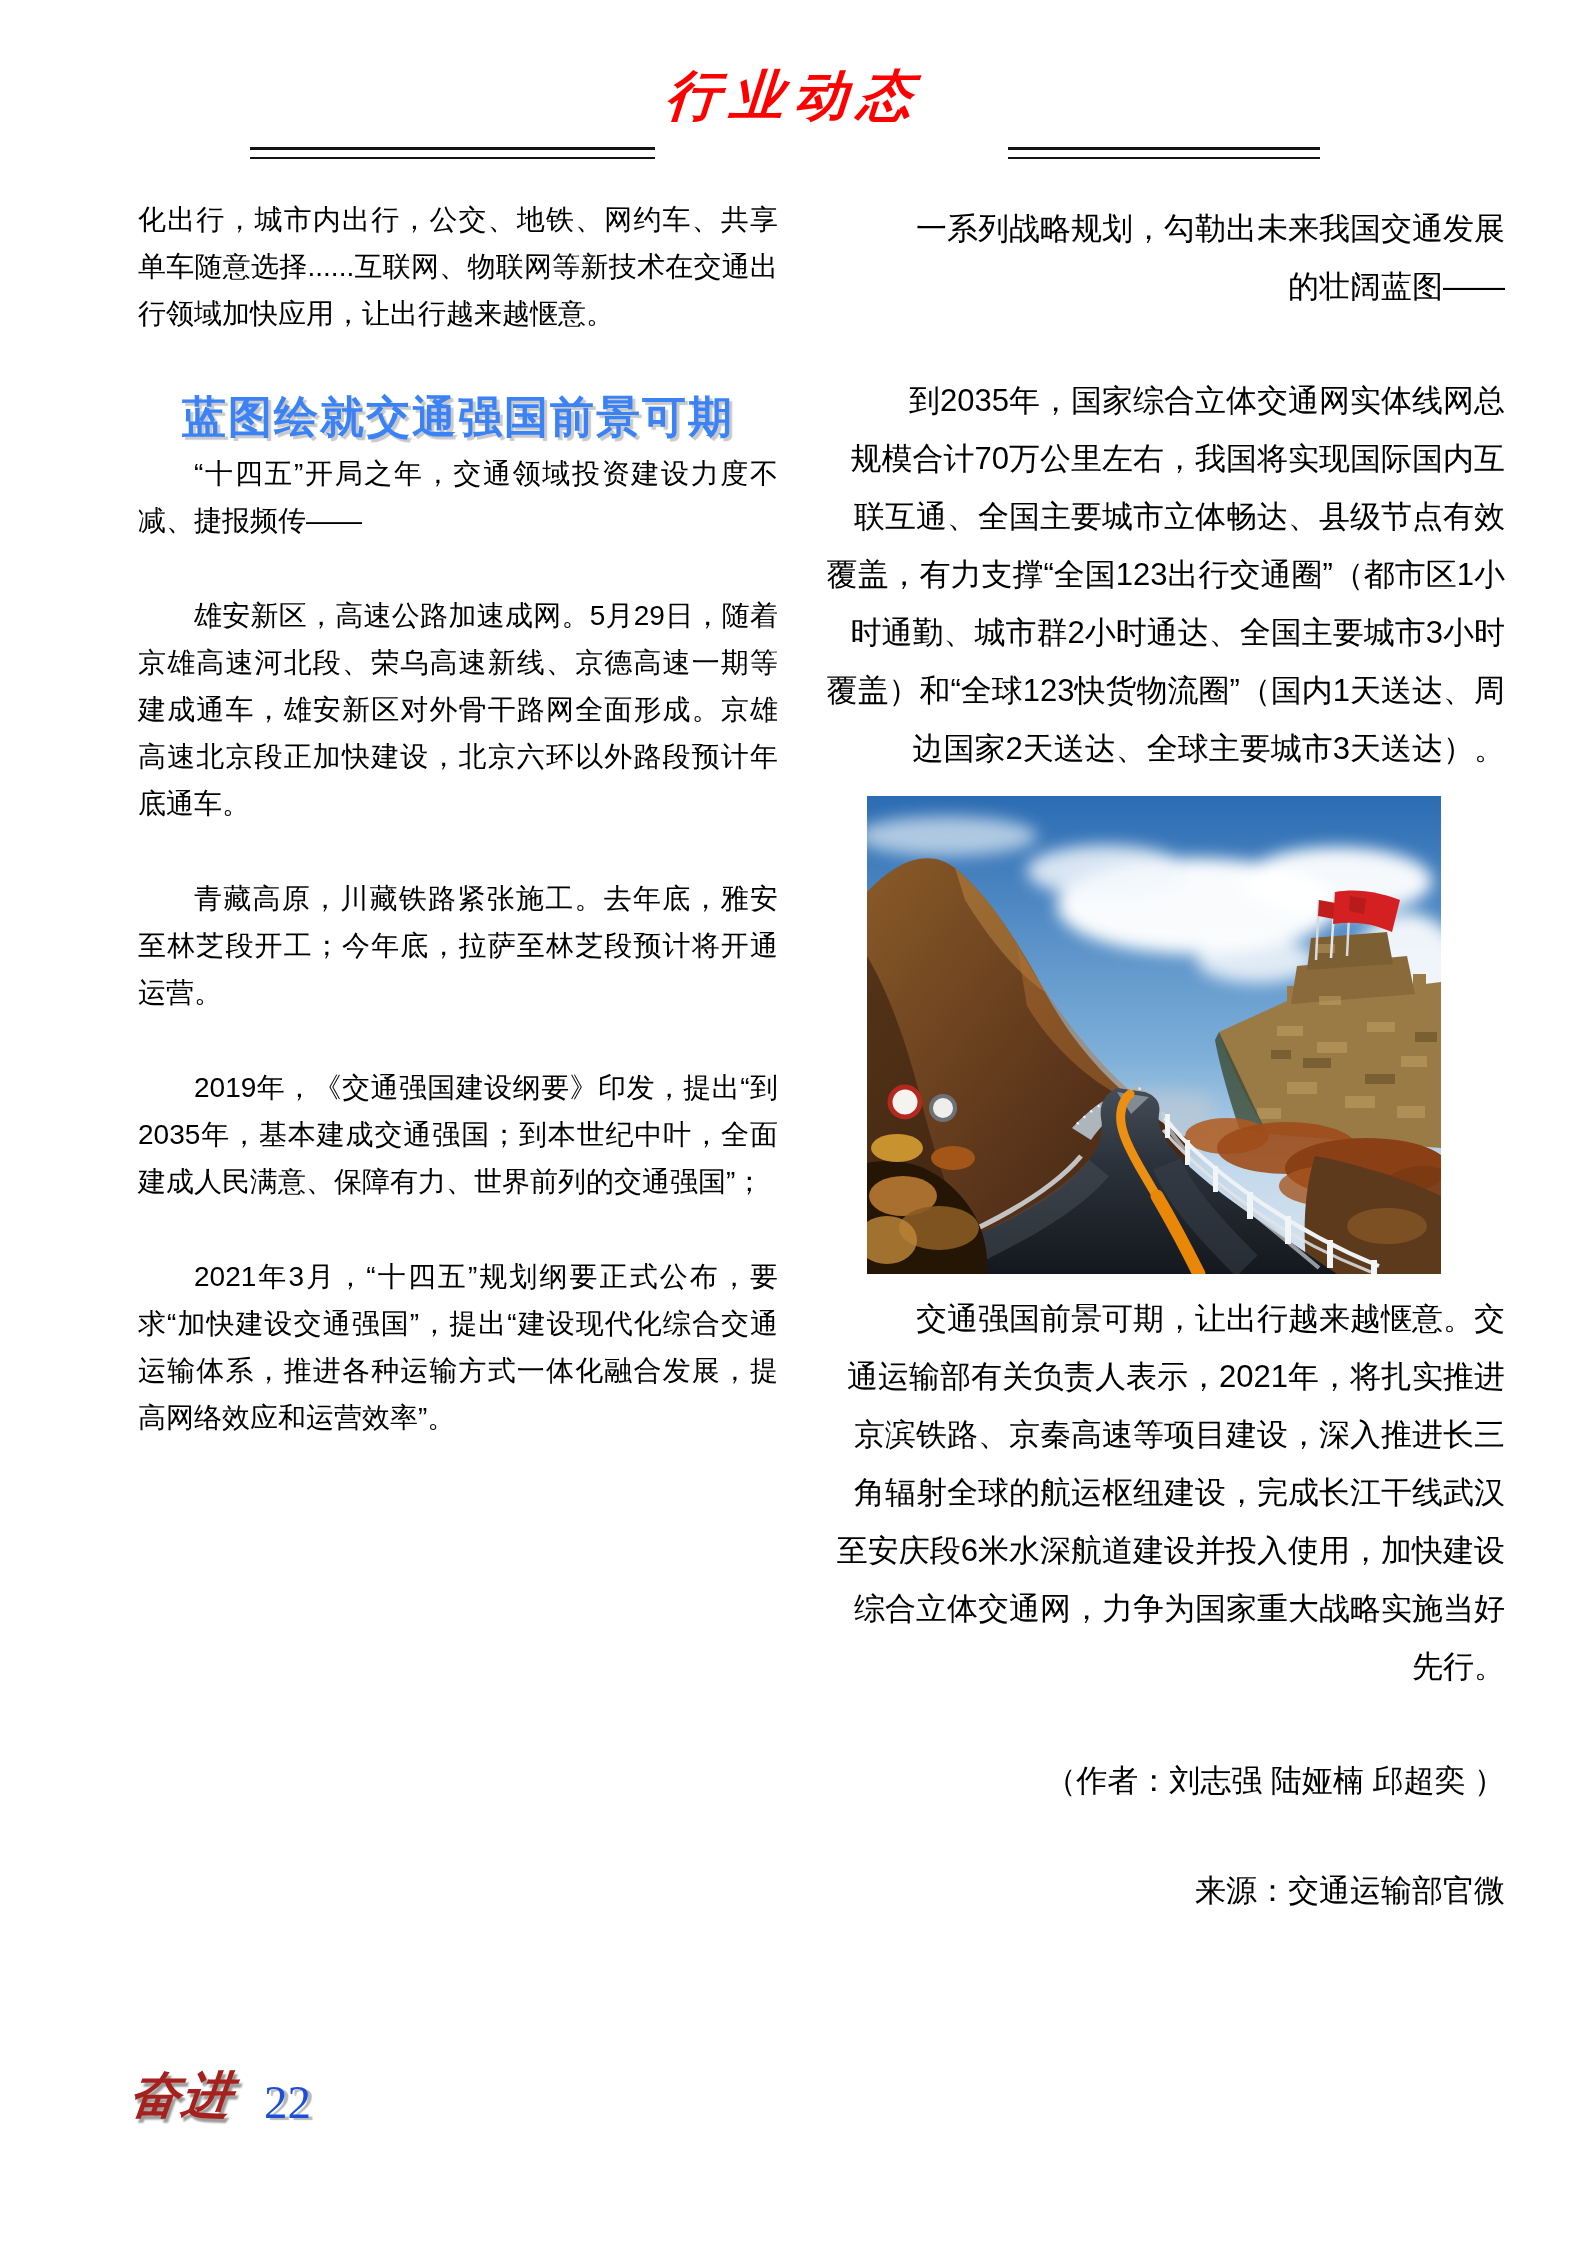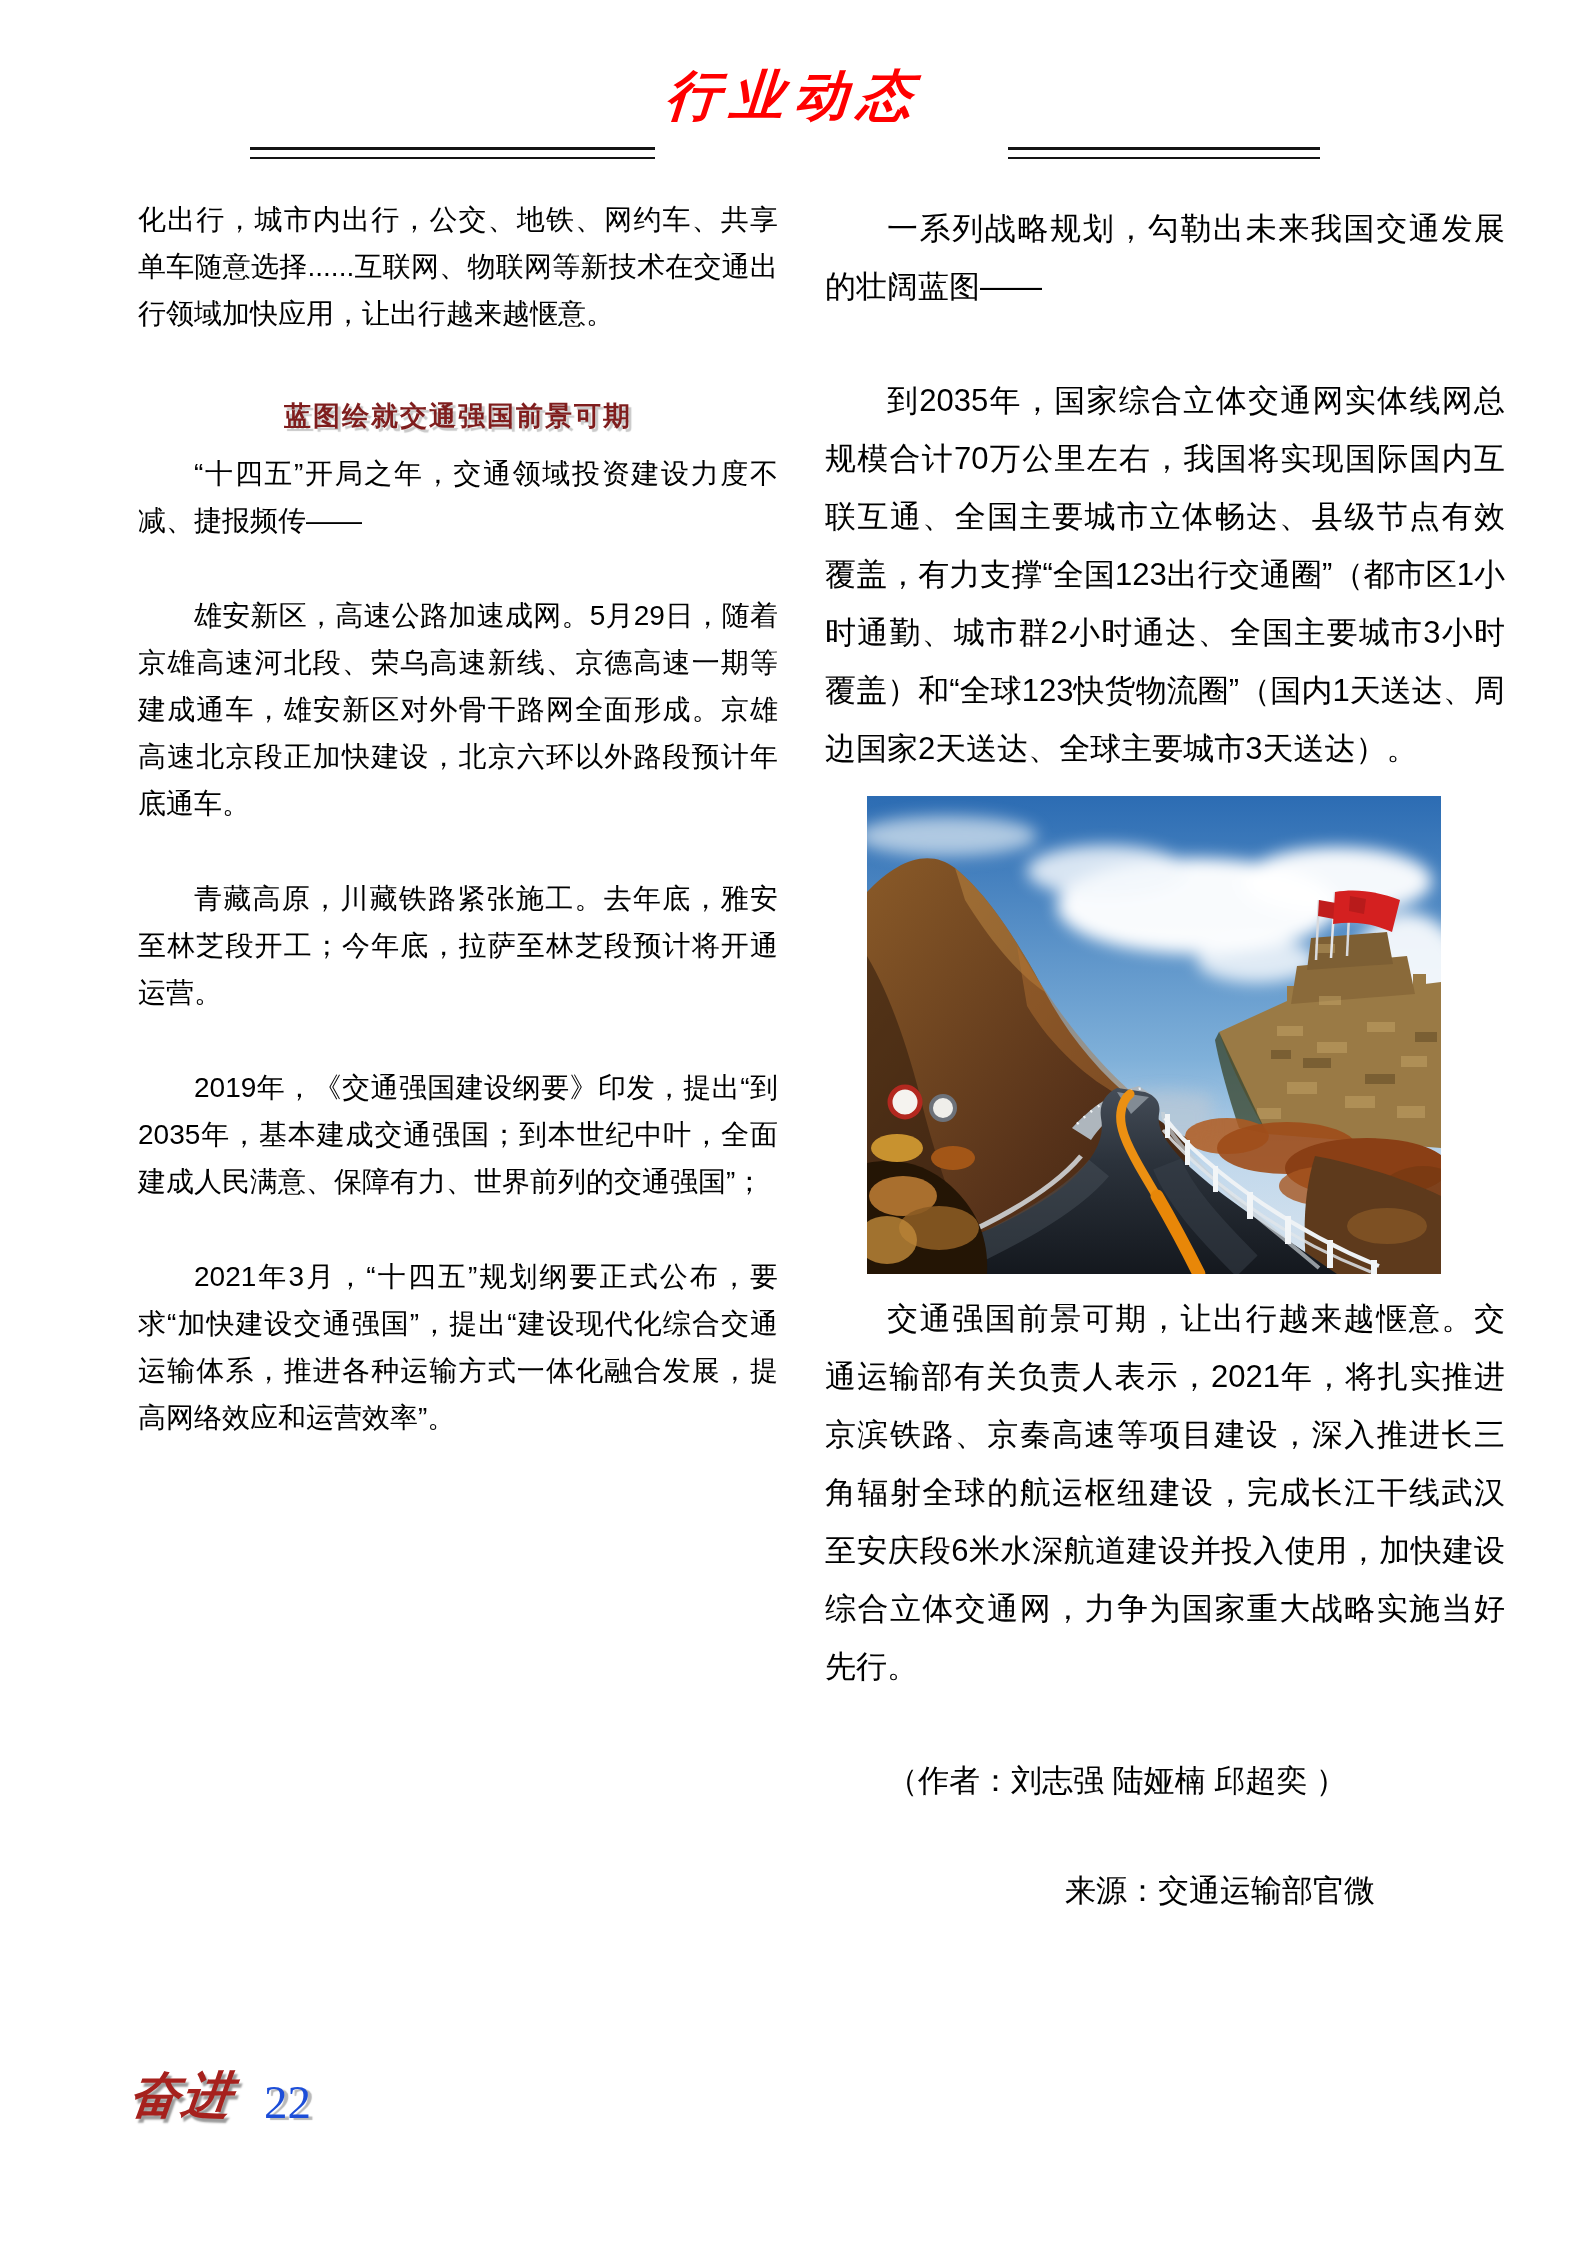--- a/index.html
+++ b/index.html
@@ -14,25 +14,25 @@
     letter-spacing:10px;transform:skewX(-4deg);
   }
   .rule{position:absolute;height:7px;border-top:3px solid #141414;border-bottom:2px solid #141414;}
   .rule-left{left:250px;width:405px;top:147px;}
   .rule-right{left:1008px;width:312px;top:147px;}
   
   .col{position:absolute;text-align:justify;}
   .col-left{left:138px;top:196px;width:640px;font-size:28px;line-height:47px;}
   .col-right{left:825px;top:200px;width:680px;font-size:31px;line-height:58px;}
   .col p{margin:0 0 48px 0;text-indent:2em;}
-  .col-right p{margin-bottom:56px;}
+  .col-right p{margin-bottom:56px;text-align:right;}
   .no-indent{text-indent:0 !important;}
   .section-heading{
-    margin:56px 0 10px 0;text-align:center;font-size:27px;font-weight:bold;
-    color:#7f1d1d;letter-spacing:2px;text-shadow:3px 3px 1px #c9c9c9;
+    margin:56px 0 10px 0;text-align:center;font-size:44px;font-weight:bold;
+    color:#3b82f6;letter-spacing:2px;text-shadow:3px 3px 1px #c9c9c9;
   }
   .tight{margin-bottom:18px !important;}
   .photo-frame{margin:0 0 16px 42px;width:574px;height:478px;line-height:0;}
   .photo-frame svg{display:block;width:574px;height:478px;}
   .authors-line{margin-bottom:52px !important;}
   .source-line{text-indent:0 !important;text-align:center;padding-left:110px;margin-bottom:0 !important;}
   
   .footer{position:absolute;left:130px;top:2062px;display:flex;align-items:flex-end;}
   .footer-brand{
     font-family:"Liberation Serif",serif;font-size:50px;font-weight:bold;font-style:italic;

